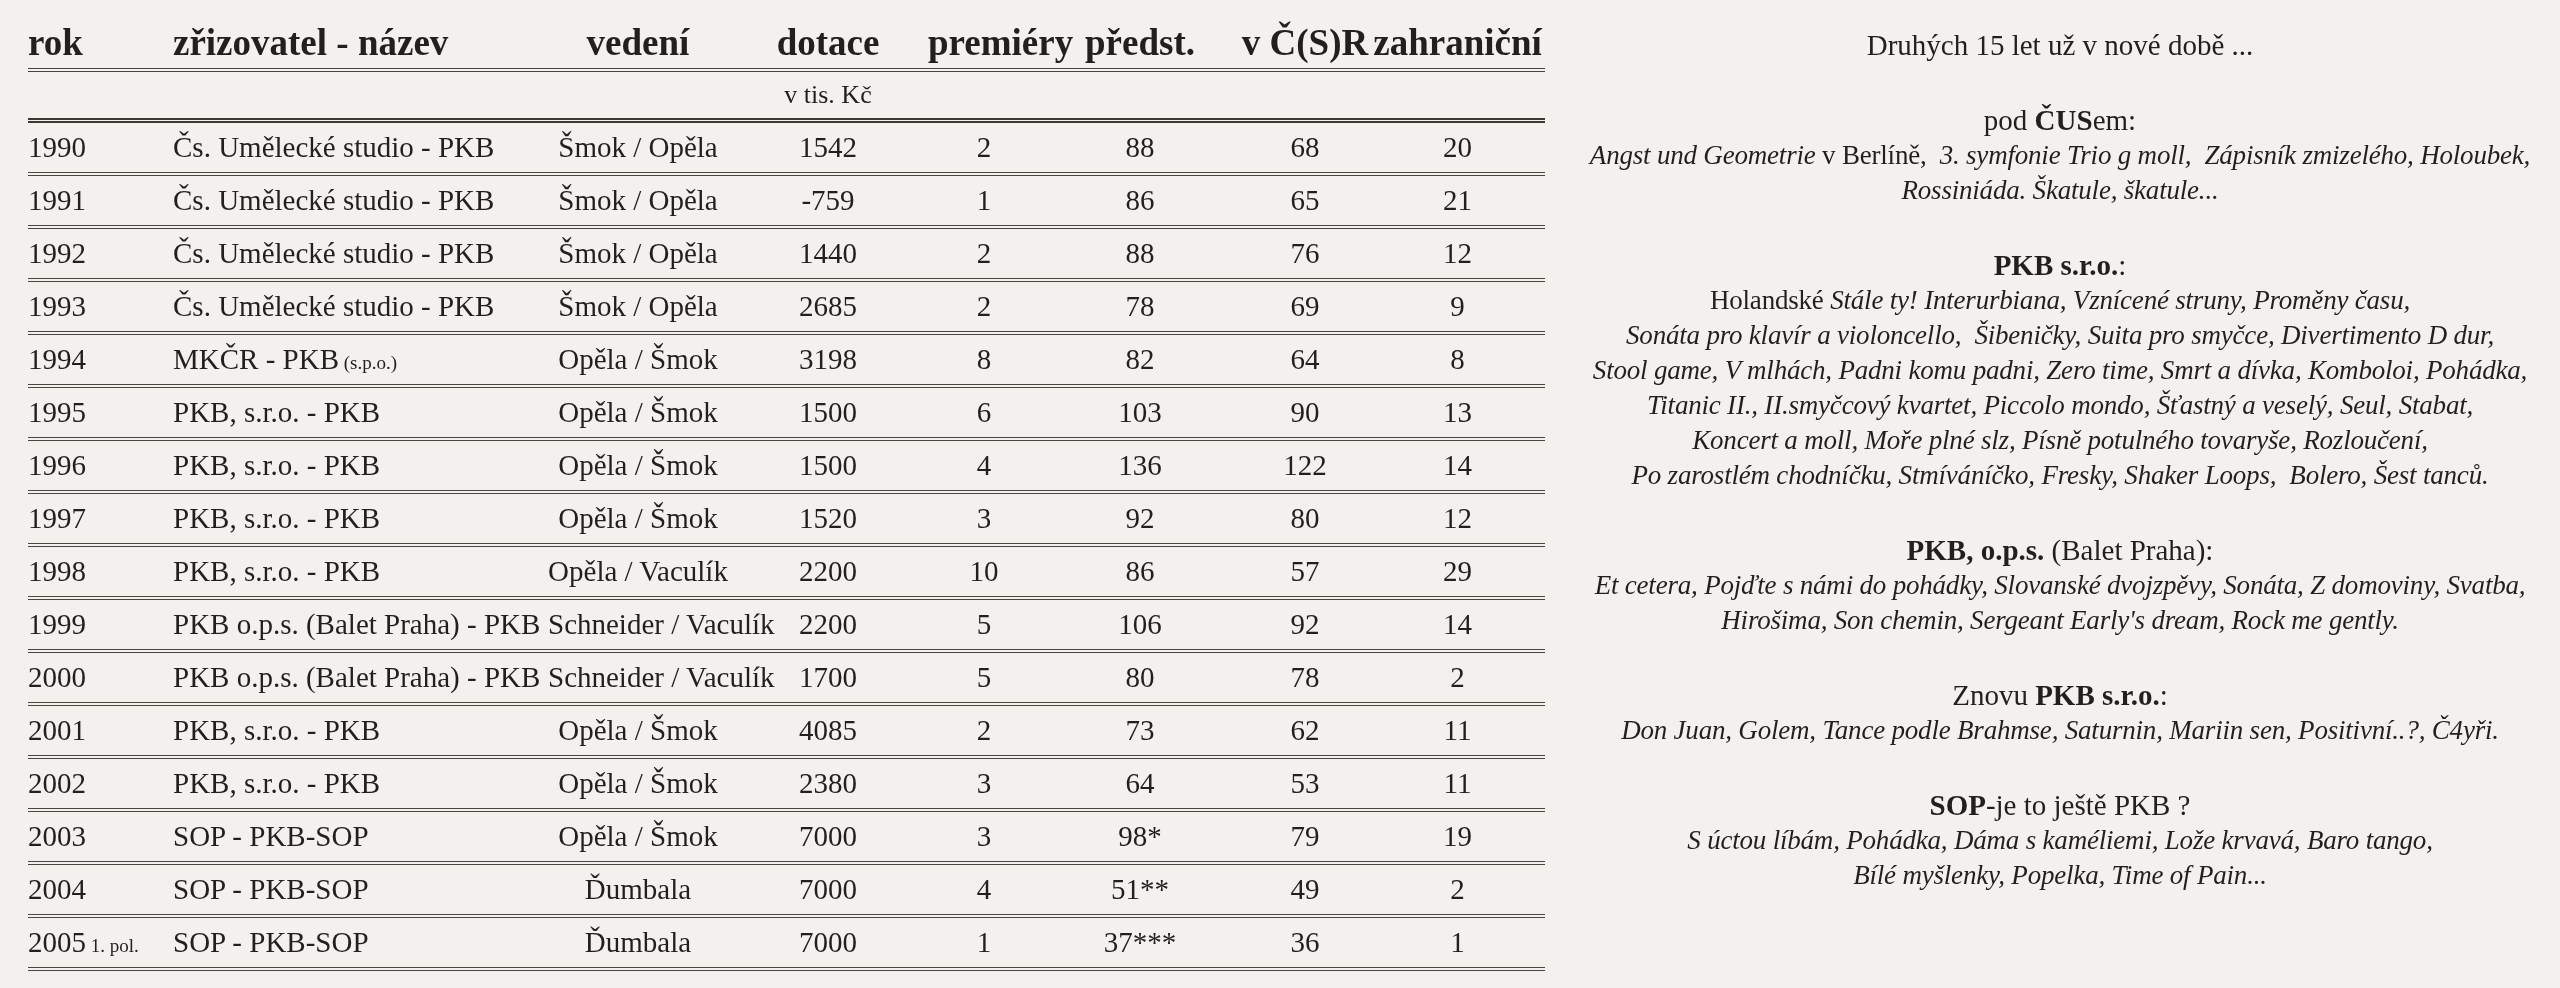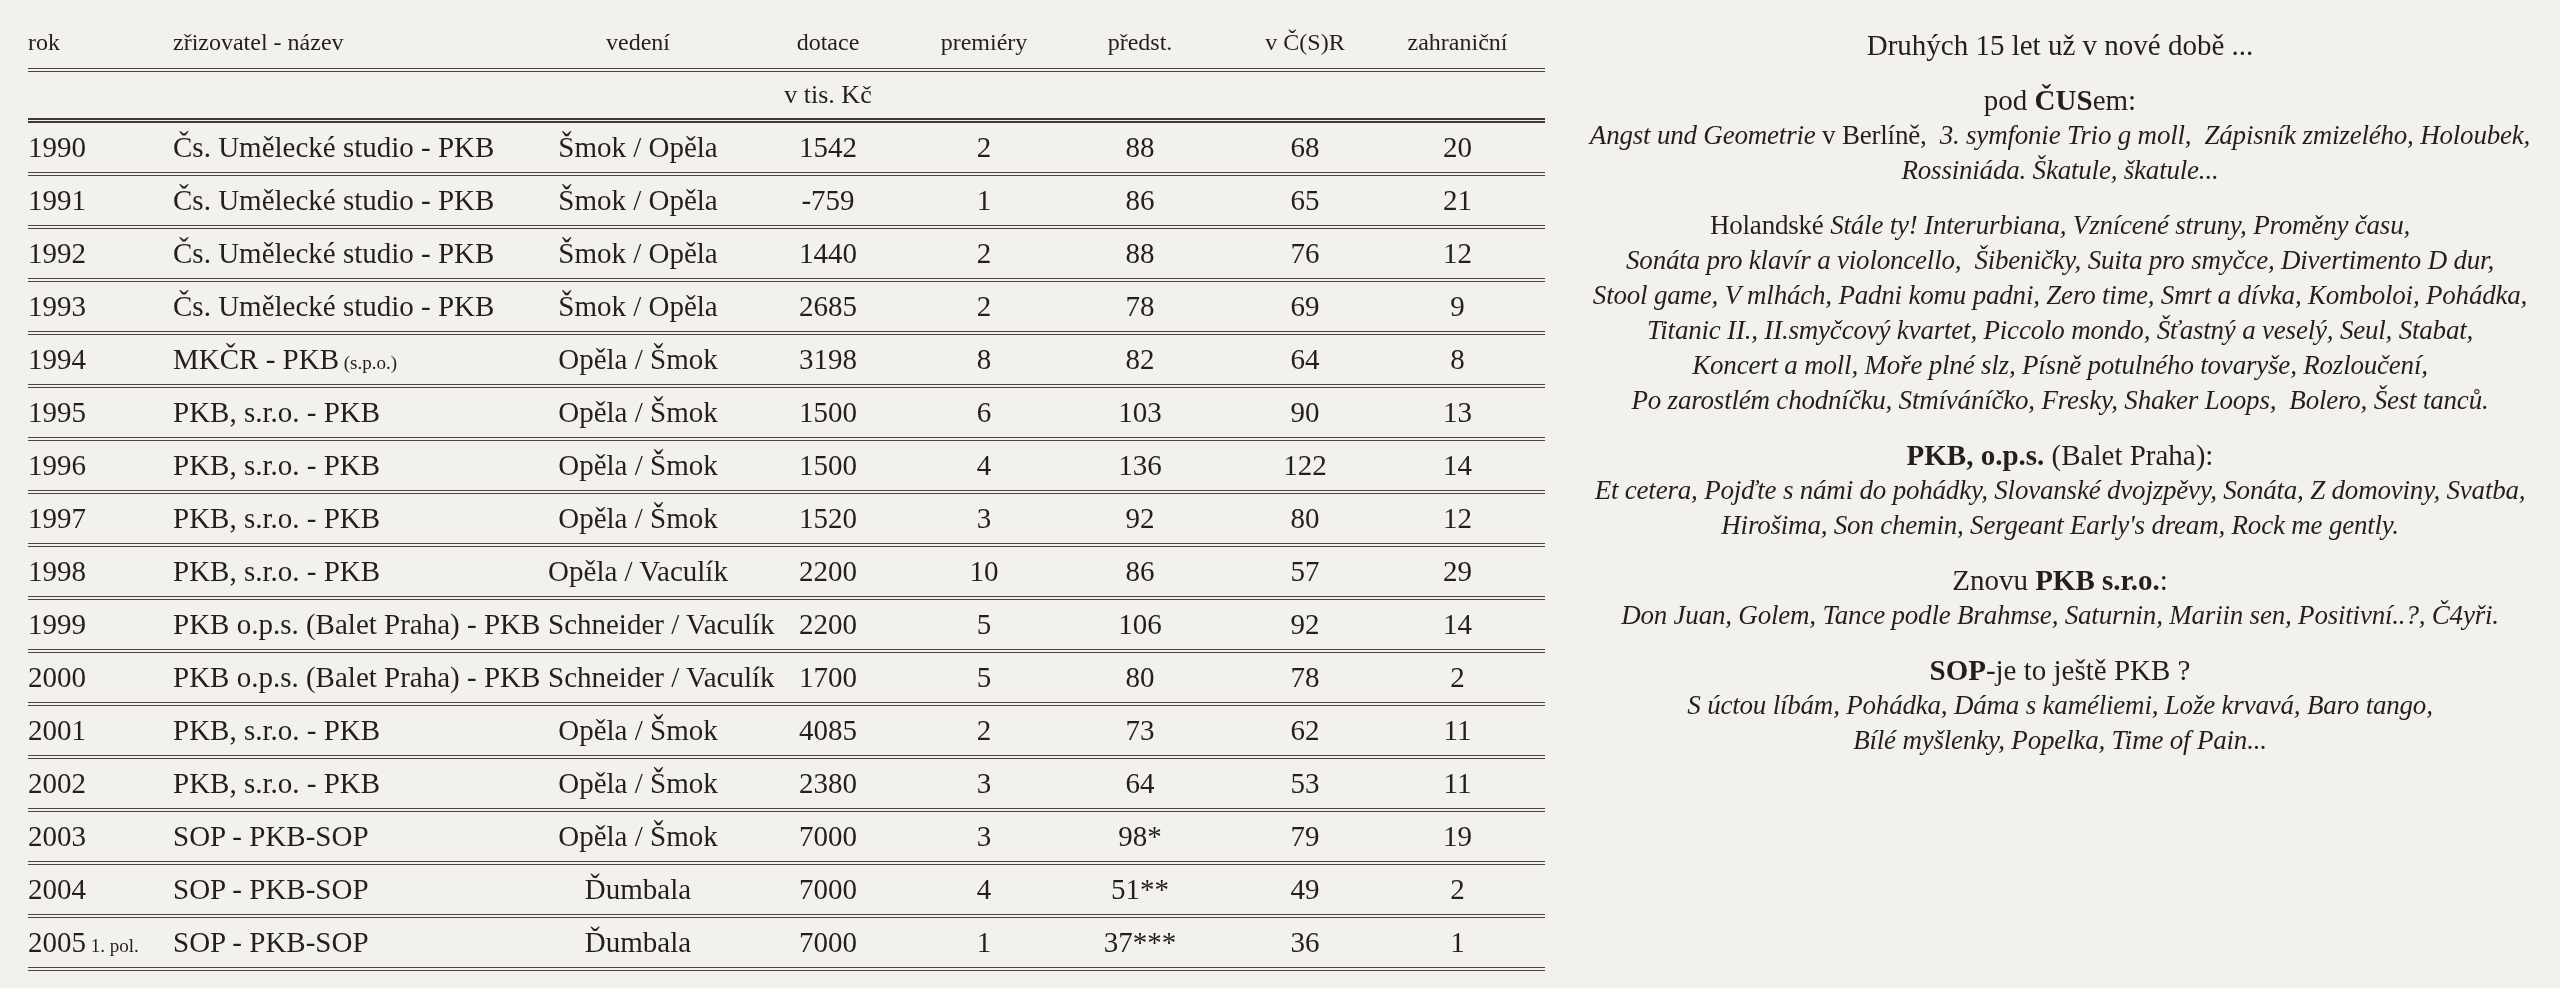--- a/index.html
+++ b/index.html
@@ -25,22 +25,22 @@
     width:1517px;
   }
   .stats th,.stats td{
     padding:0;
     vertical-align:middle;
     white-space:nowrap;
     overflow:visible;
   }
   .header-row th{
     height:52px;
-    font-size:24px;
-    font-weight:normal;
+    font-size:37px;
+    font-weight:bold;
     border-bottom:4px double #45413c;
     text-align:center;
   }
   .header-row th.h-left{text-align:left;}
   .subheader-row td{
     height:46px;
     font-size:26px;
     text-align:center;
     border-bottom:5px double #3c3833;
   }
@@ -64,21 +64,21 @@
     box-sizing:border-box;
     padding:28px 14px 0 14px;
     text-align:center;
     font-size:27px;
     line-height:35px;
   }
   .page-title{
     font-size:29px;
     white-space:nowrap;
   }
-  .section{margin-top:20px;}
+  .section{margin-top:40px;}
   .sec-heading{
     font-size:29px;
     white-space:nowrap;
   }
   .line{
     white-space:nowrap;
     letter-spacing:-0.2px;
   }
   .bd{font-weight:bold;}
   .it{font-style:italic;text-align:right;}
@@ -286,20 +286,21 @@
 
   <div class="right-wrap">
     <div class="page-title">Druhých 15 let už v nové době ...</div>
     <div>
         <div class="section">
           <div class="sec-heading"><span class="rm">pod </span><span class="bd">ČUS</span><span class="rm">em:</span></div>
           <div class="line"><span class="it">Angst und Geometrie</span><span class="rm"> v Berlíně, &nbsp;</span><span class="it">3. symfonie Trio g moll, &nbsp;Zápisník zmizelého, Holoubek,</span></div>
           <div class="line"><span class="it">Rossiniáda. Škatule, škatule...</span></div>
         </div>
         <div class="section">
+          <div class="sec-heading"><span class="bd">PKB s.r.o.</span><span class="rm">:</span></div>
           <div class="line"><span class="rm">Holandské </span><span class="it">Stále ty! Interurbiana, Vznícené struny, Proměny času,</span></div>
           <div class="line"><span class="it">Sonáta pro klavír a violoncello, &nbsp;Šibeničky, Suita pro smyčce, Divertimento D dur,</span></div>
           <div class="line"><span class="it">Stool game, V mlhách, Padni komu padni, Zero time, Smrt a dívka, Komboloi, Pohádka,</span></div>
           <div class="line"><span class="it">Titanic II., II.smyčcový kvartet, Piccolo mondo, Šťastný a veselý, Seul, Stabat,</span></div>
           <div class="line"><span class="it">Koncert a moll, Moře plné slz, Písně potulného tovaryše, Rozloučení,</span></div>
           <div class="line"><span class="it">Po zarostlém chodníčku, Stmíváníčko, Fresky, Shaker Loops, &nbsp;Bolero, Šest tanců.</span></div>
         </div>
         <div class="section">
           <div class="sec-heading"><span class="bd">PKB, o.p.s.</span><span class="rm"> (Balet Praha):</span></div>
           <div class="line"><span class="it">Et cetera, Pojďte s námi do pohádky, Slovanské dvojzpěvy, Sonáta, Z domoviny, Svatba,</span></div>

